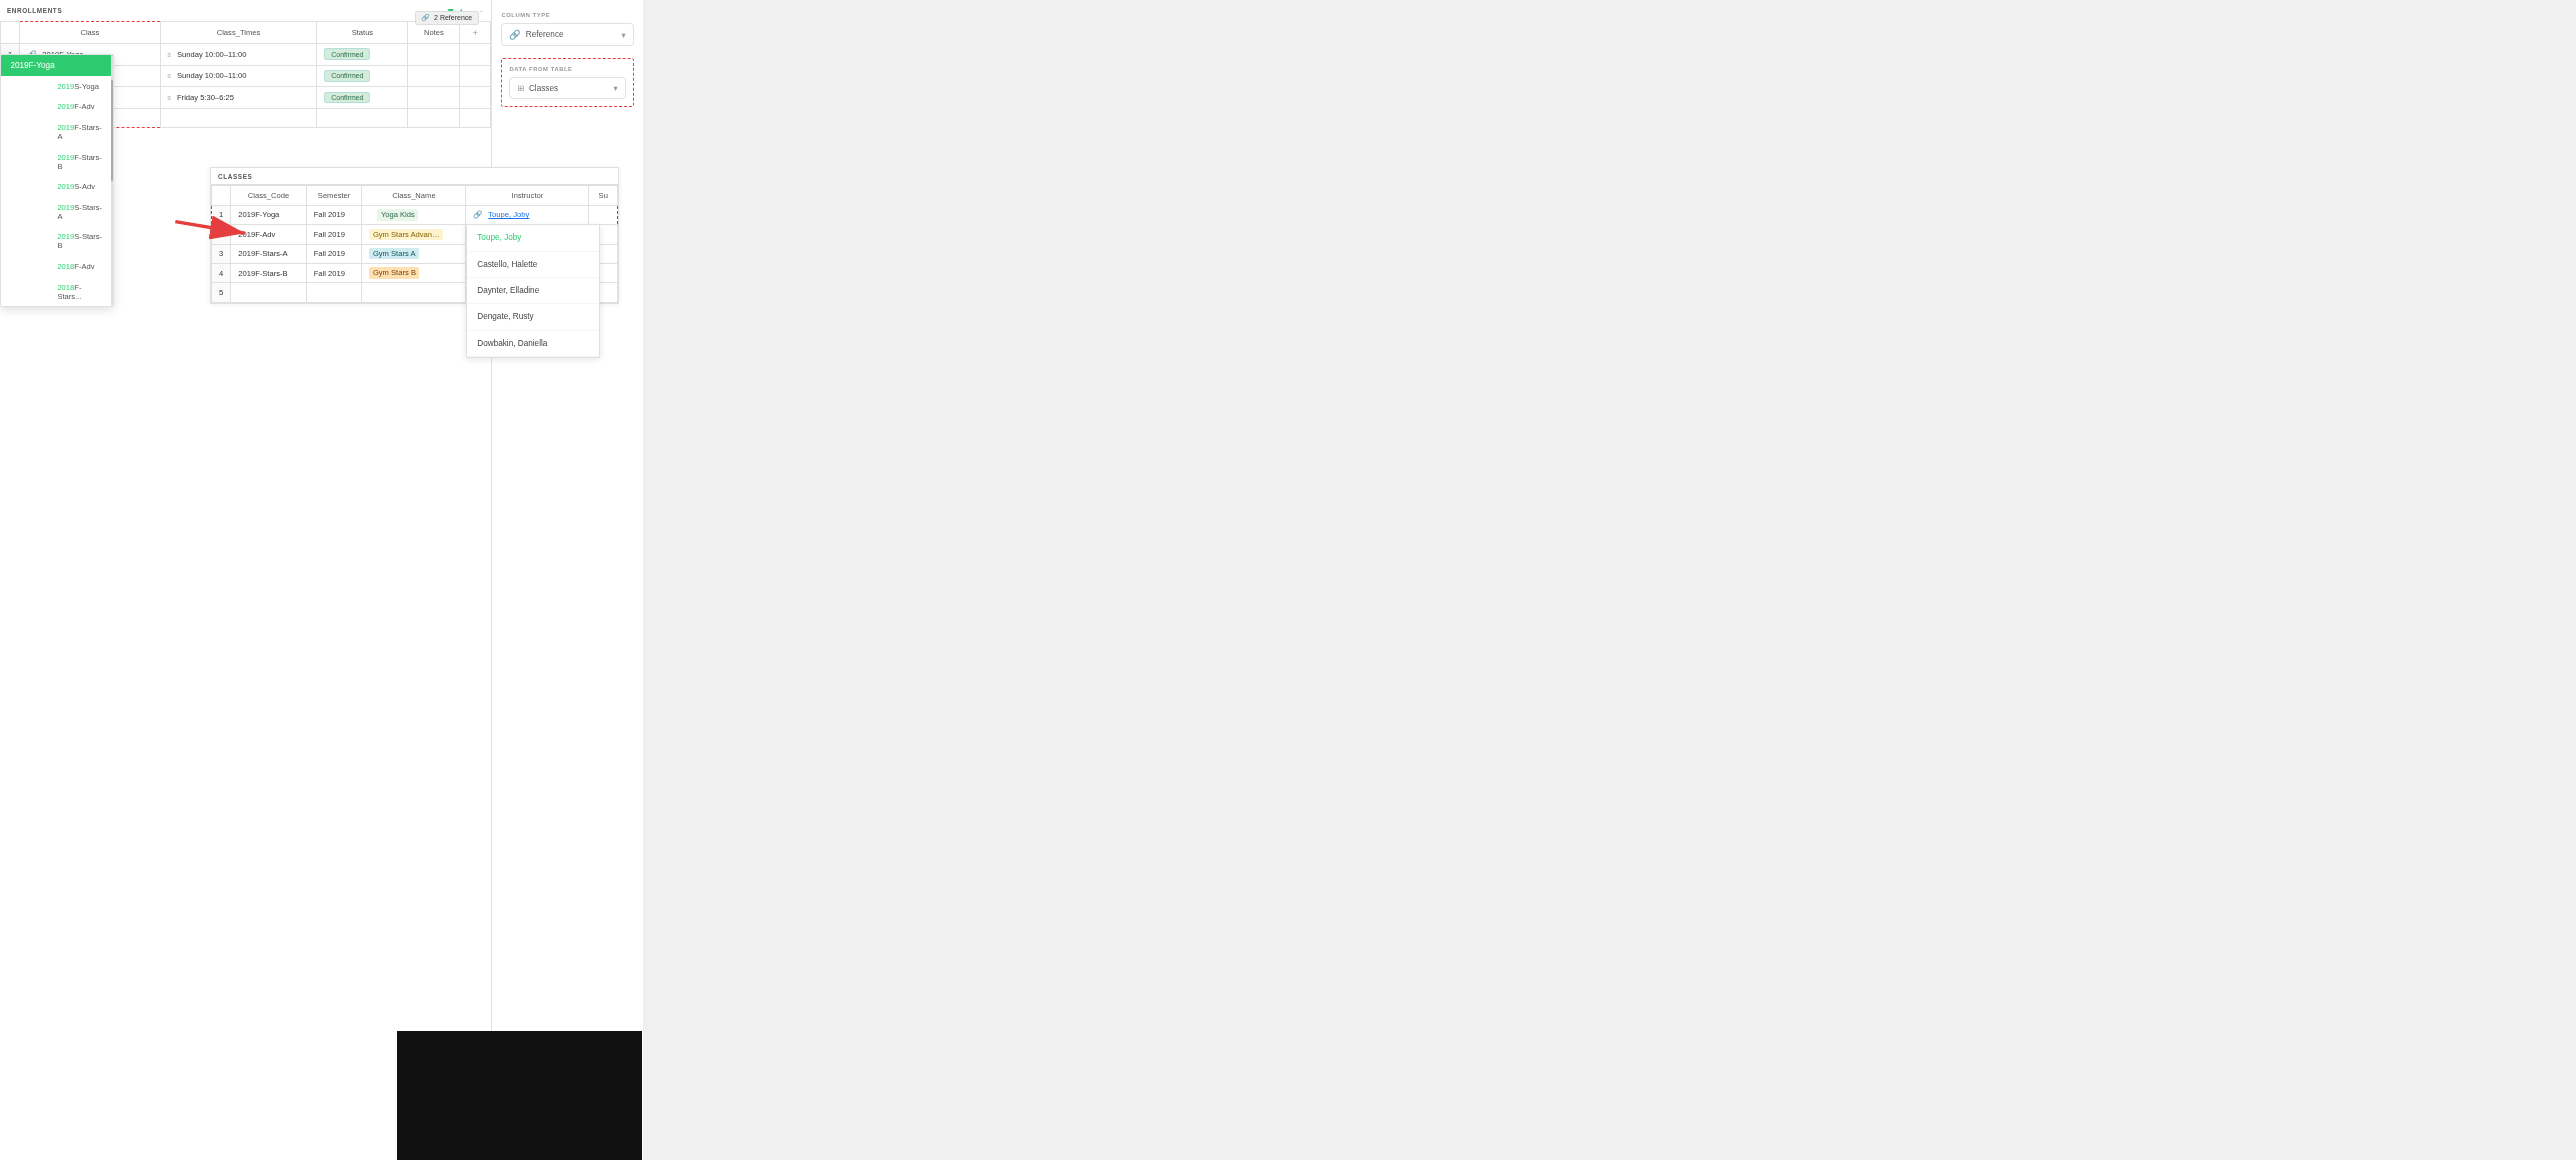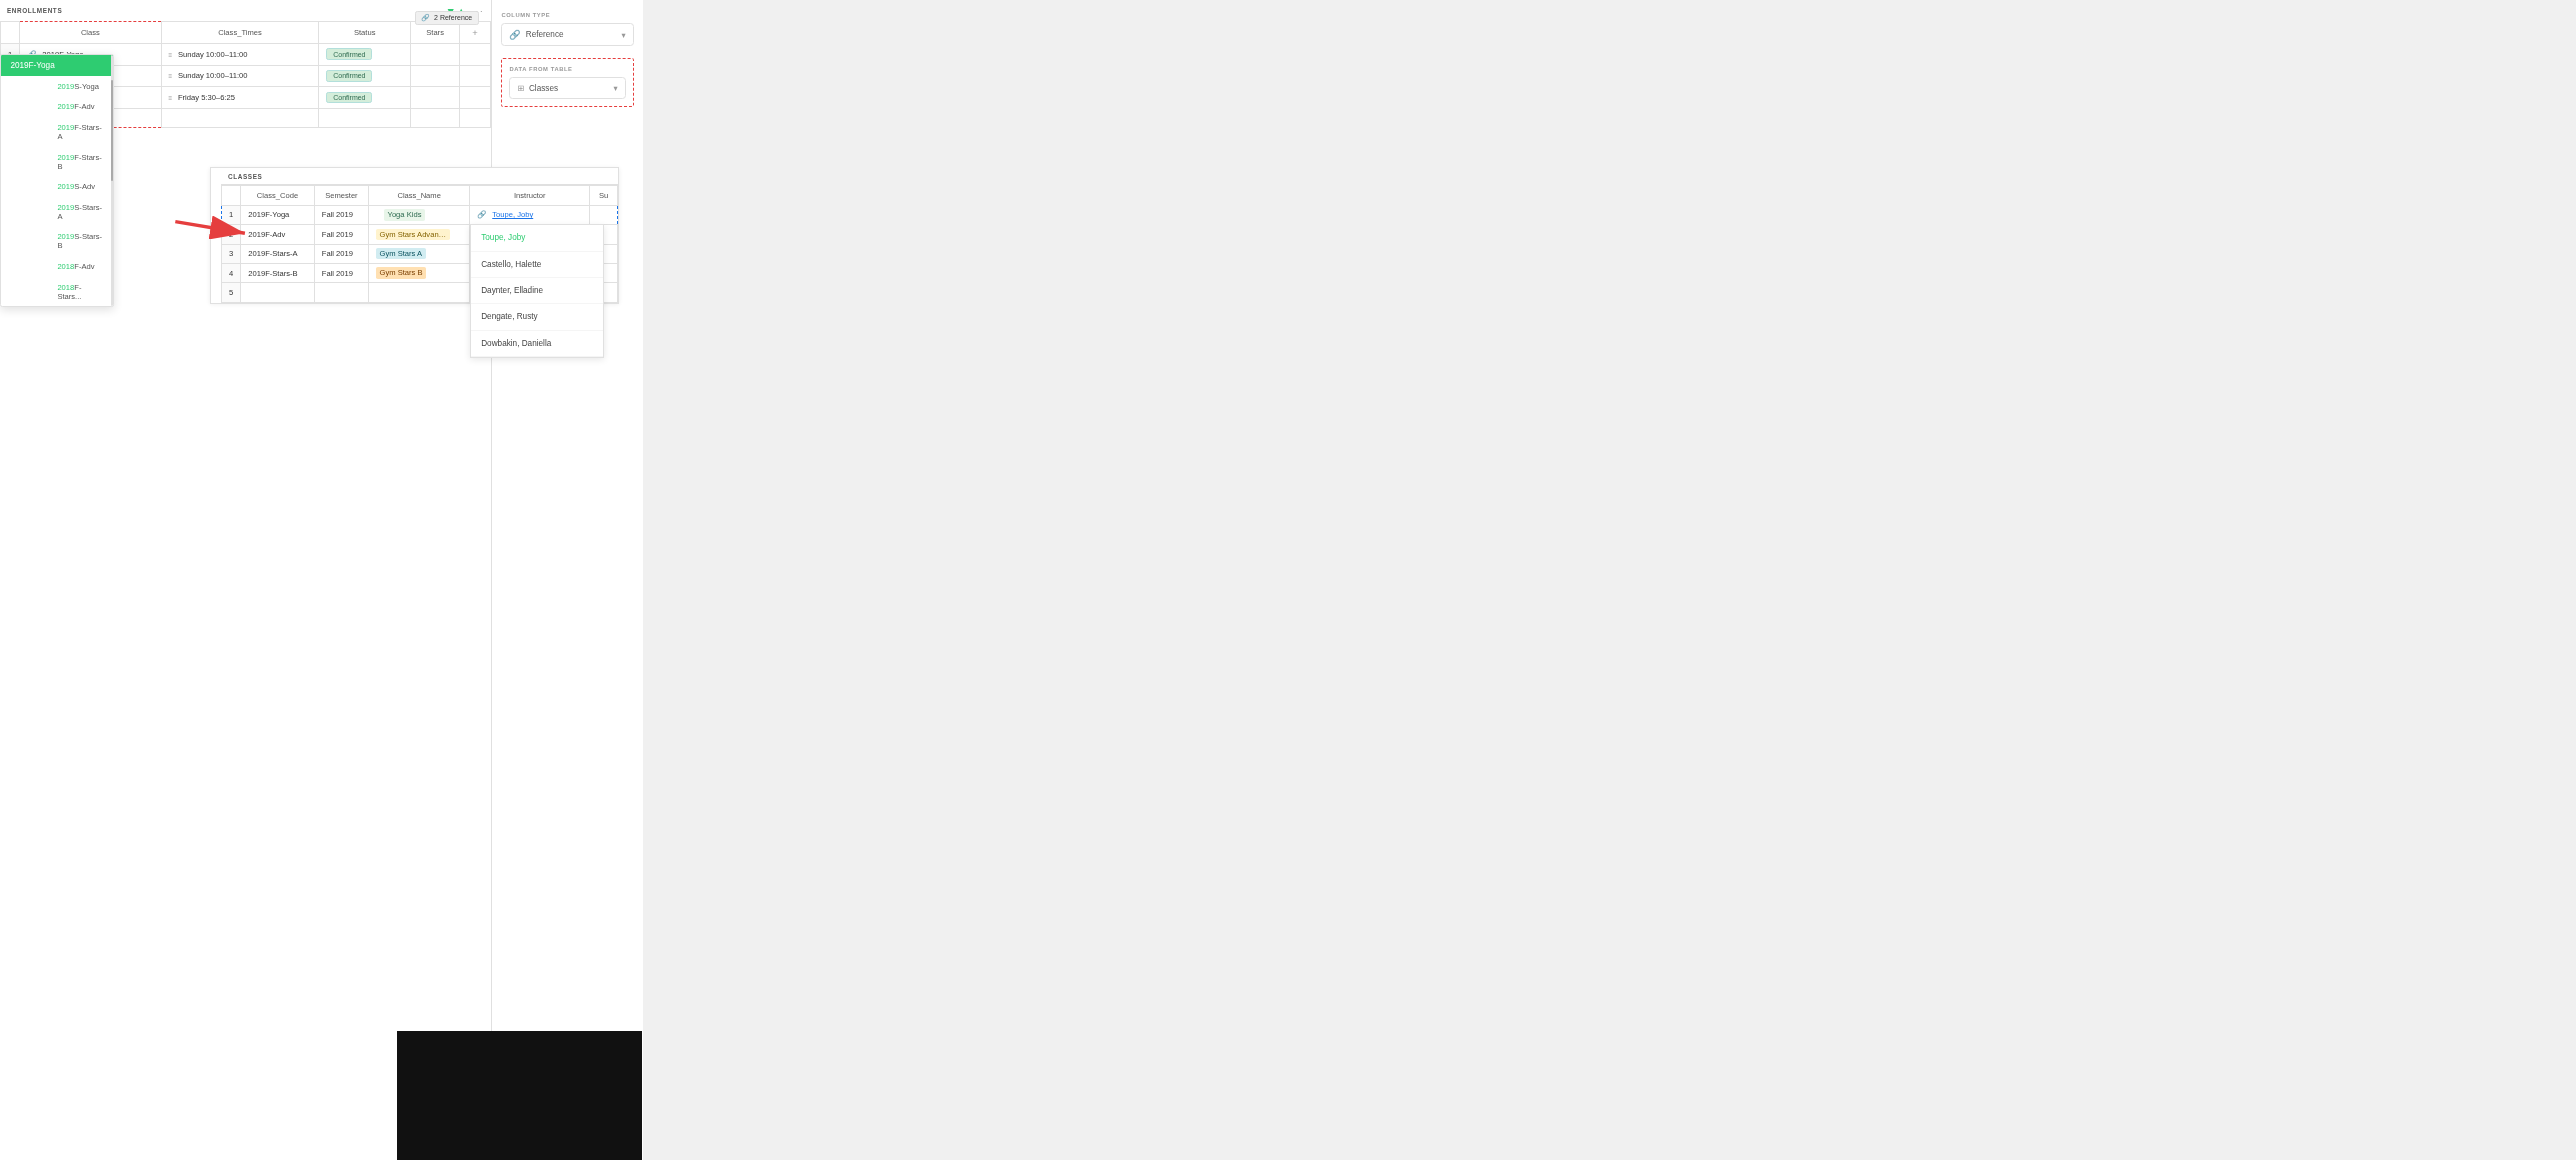--- a/index.html
+++ b/index.html
@@ -205,21 +205,20 @@
     
     .classes-section {
       position: absolute;
       top: 169px;
       left: 207px;
       width: 409px;
       background: #fff;
       border: 0.6px solid #e0e0e0;
       z-index: 50;
       box-shadow: 0 1.2px 4.7px rgba(0,0,0,0.08);
-      padding-left: 10px;
     }
 
     .classes-header {
       padding: 4.7px 7px;
       font-size: 6.4px;
       font-weight: 700;
       letter-spacing: 0.6px;
       color: #555;
       text-transform: uppercase;
       background: #fff;
@@ -402,21 +401,21 @@
             <th class="class-col class-col-header">
               <span>Class</span>
             </th>
             <th class="times-col">
               <span>Class_Times</span>
             </th>
             <th>
               <span>Status</span>
             </th>
             <th>
-              <span>Stars</span>
+              <span>Notes</span>
             </th>
             <th>
               <span class="plus-btn">+</span>
             </th>
           </tr>
         </thead>
         <tbody>
 
           <tr>
             <td class="row-num">1</td>

